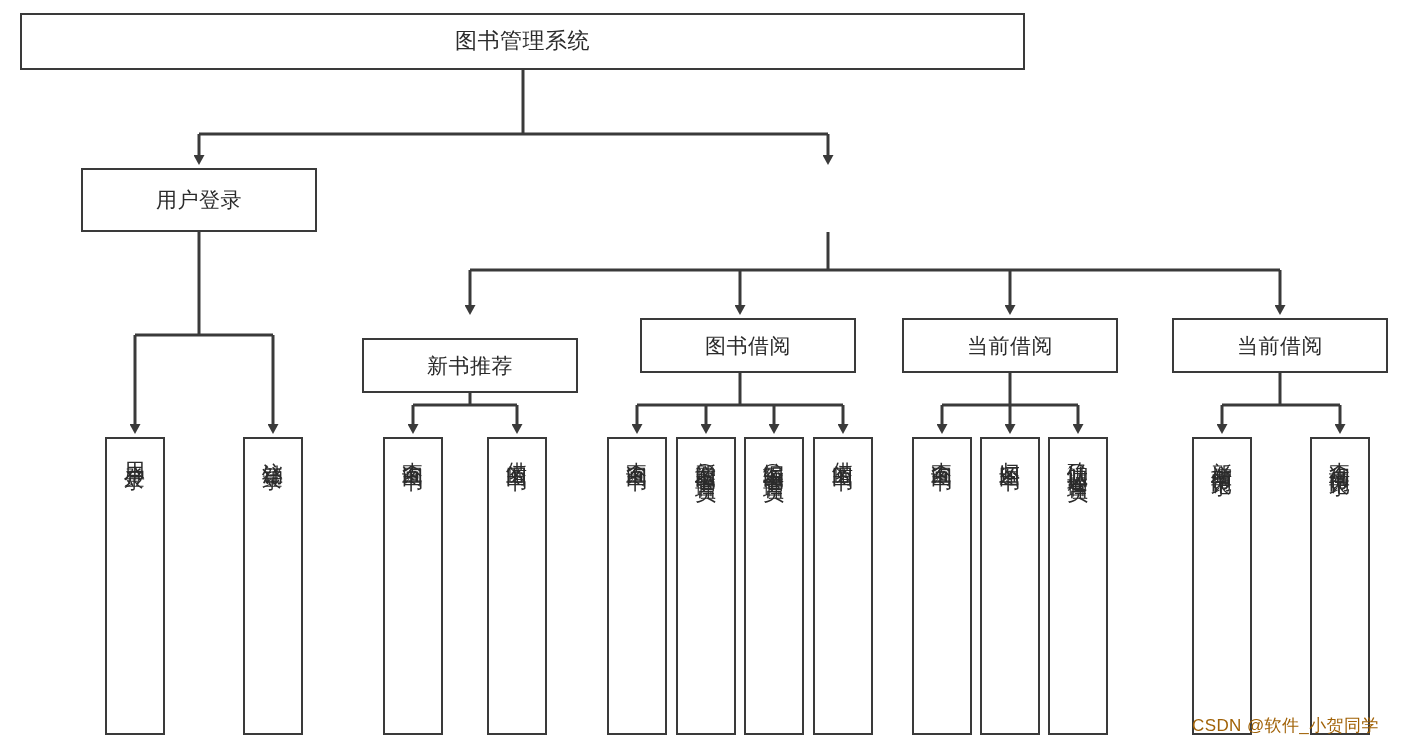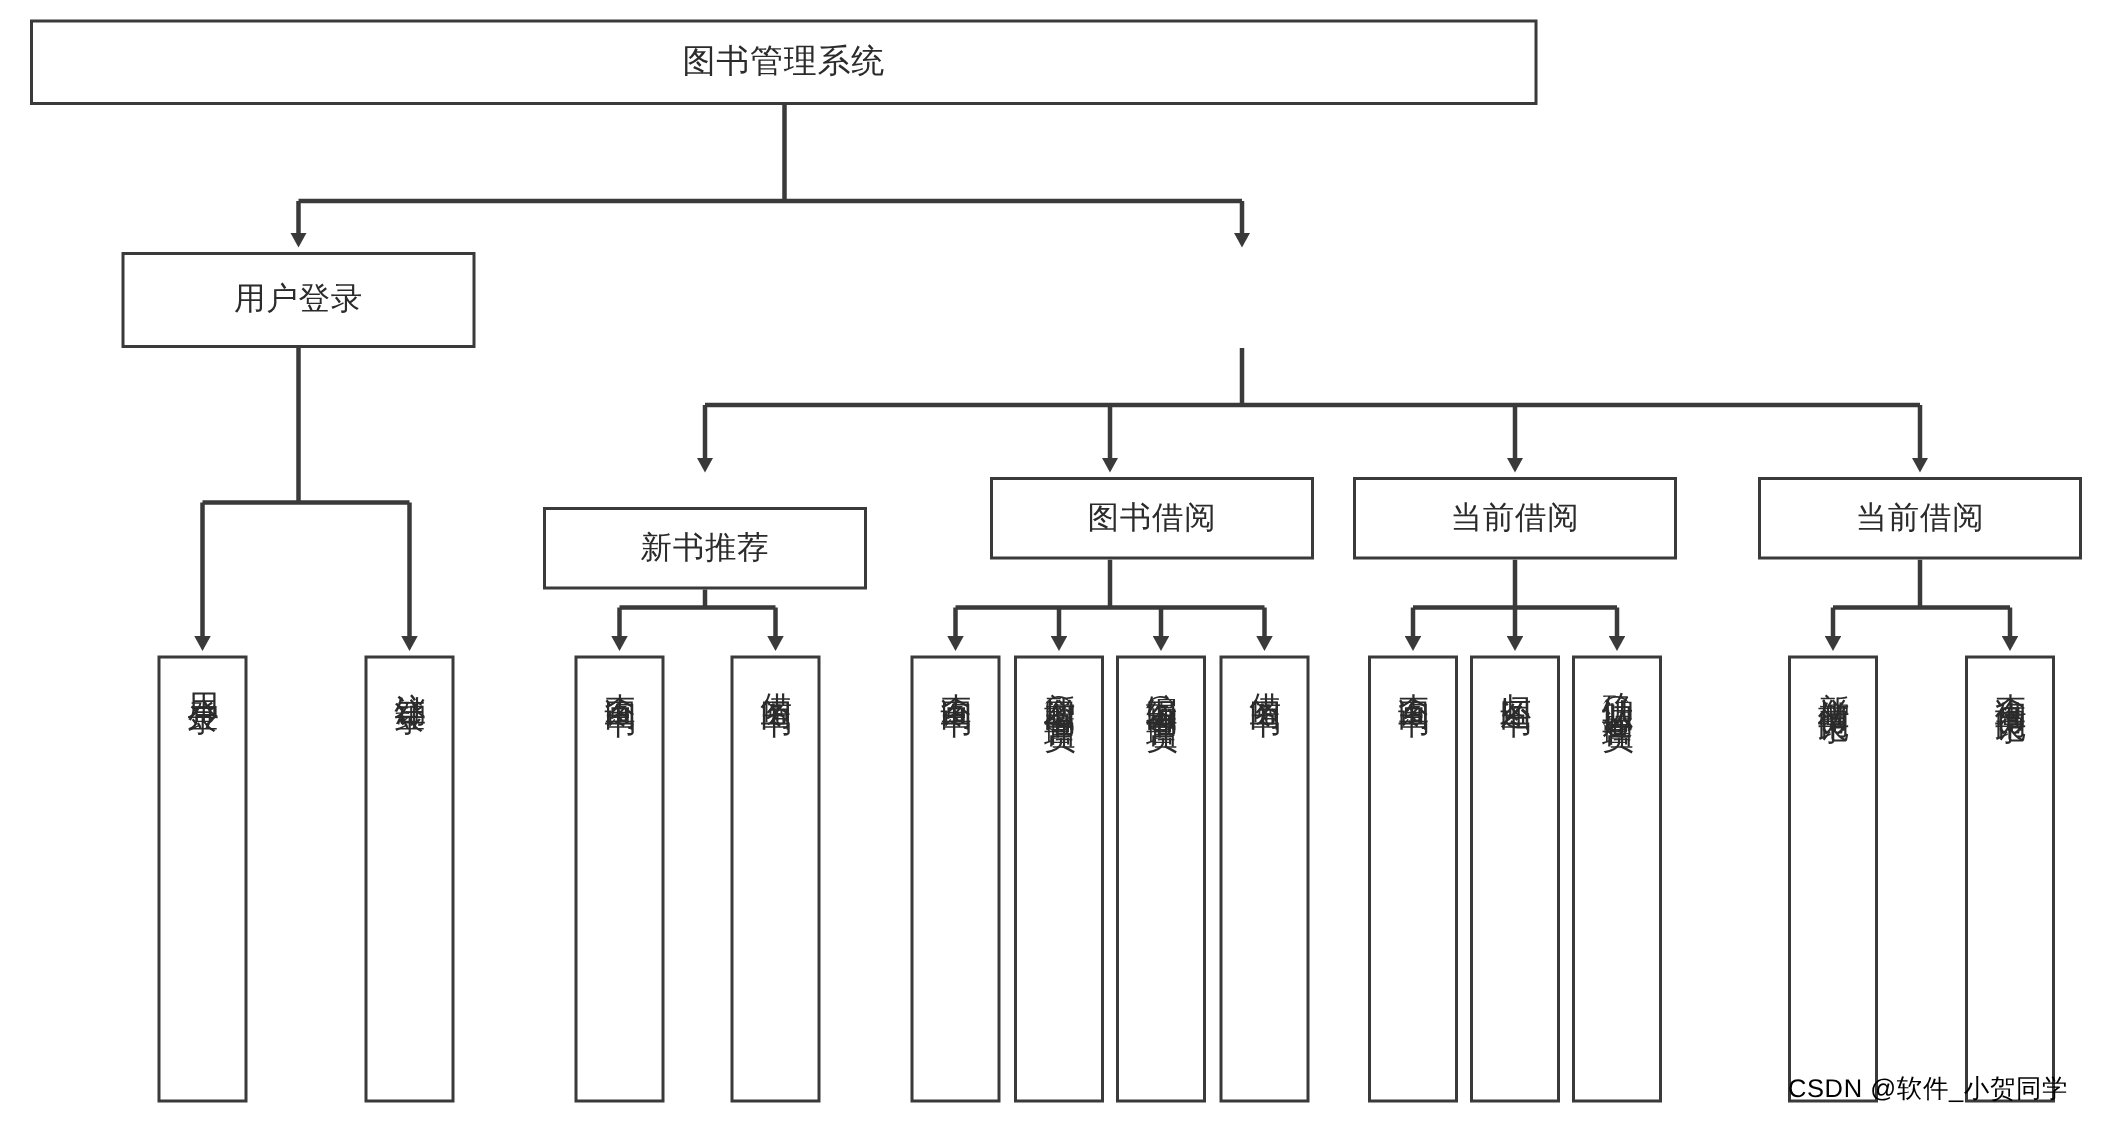--- a/index.html
+++ b/index.html
@@ -58,21 +58,21 @@
     font-size: 21px;
     line-height: 1.0;
     letter-spacing: 3px;
     white-space: nowrap;
   }
   .watermark {
     position: absolute;
     left: 1192px;
     top: 714px;
     font-size: 17px;
-    color: #000000;
+    color: #a16207;
     white-space: nowrap;
     letter-spacing: 0.4px;
   }
 </style>
 </head>
 <body>
 
 <div id="canvas">
 
   <svg id="edges" viewBox="0 0 1405 747" xmlns="http://www.w3.org/2000/svg">
@@ -129,21 +129,21 @@
     <span class="label">图书管理系统</span>
   </div>
 
   <div class="node horiz" style="left:81px; top:168px; width:236px; height:64px;">
     <span class="label">用户登录</span>
   </div>
 
   <div class="node horiz" style="left:362px; top:318px; width:216px; height:55px;margin-top:20px;">
     <span class="label">新书推荐</span>
   </div>
-  <div class="node horiz" style="left:660px; top:318px; width:216px; height:55px;justify-content:center;">
+  <div class="node horiz" style="left:640px; top:318px; width:216px; height:55px;justify-content:center;">
     <span class="label">图书借阅</span>
   </div>
   <div class="node horiz" style="left:902px; top:318px; width:216px; height:55px;">
     <span class="label">当前借阅</span>
   </div>
   <div class="node horiz" style="left:1172px; top:318px; width:216px; height:55px;">
     <span class="label">当前借阅</span>
   </div>
 
   <div class="node vert" style="left:105px; top:437px; width:60px; height:298px;">

